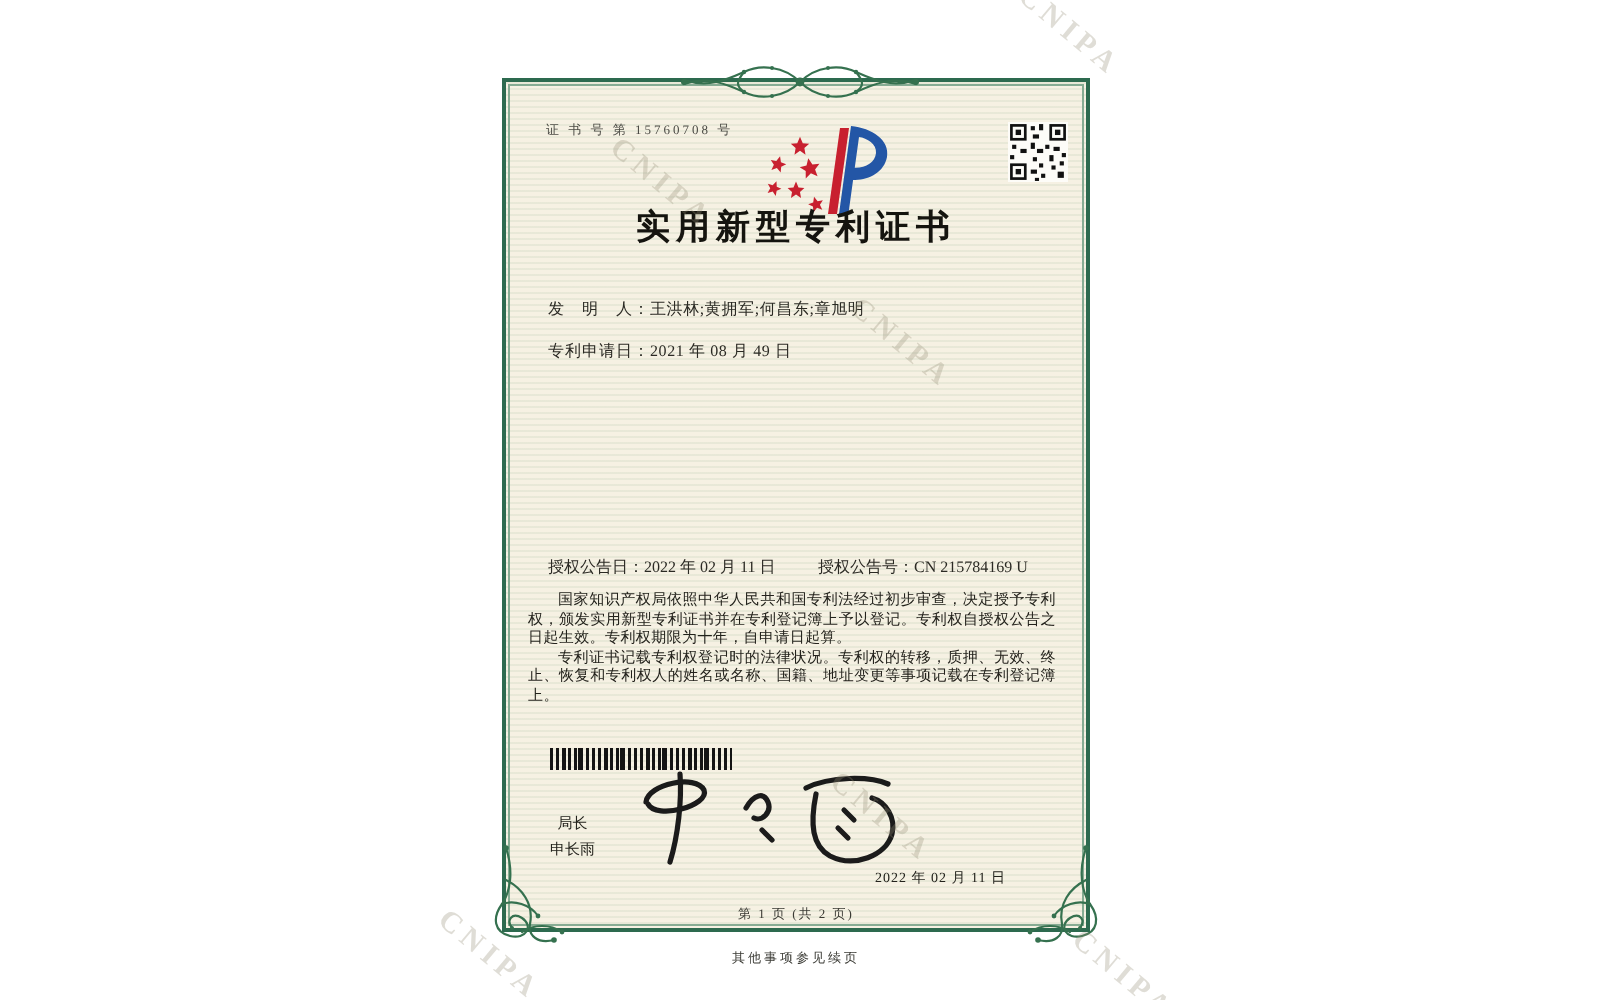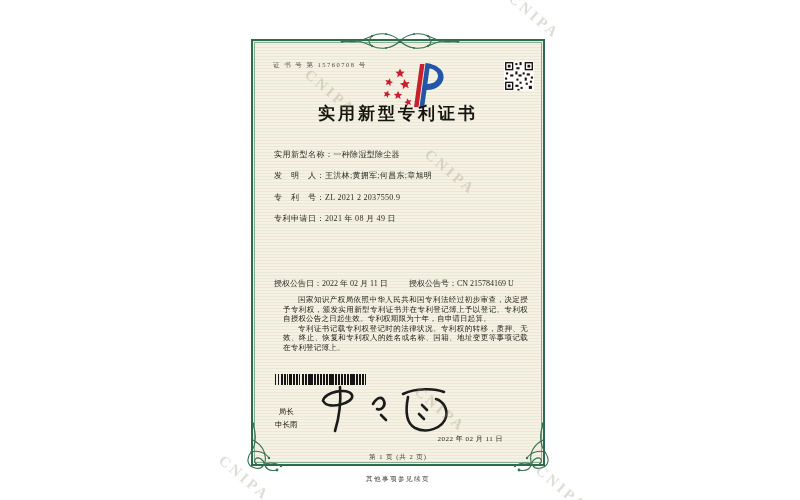--- a/index.html
+++ b/index.html
@@ -23,21 +23,21 @@
          font-size:17px;font-weight:700;letter-spacing:3px;color:#15140f;}
 
   .fields{position:absolute;left:21px;top:109px;right:12px;}
   .row{height:13px;margin-bottom:8.4px;font-size:8px;line-height:9px;color:#2b2a24;white-space:nowrap;}
   .row .lbl{letter-spacing:0.5px;}
   .row .val{letter-spacing:0.3px;}
 
   .grant-row{position:absolute;left:21px;top:238px;right:12px;font-size:8px;line-height:9px;color:#2b2a24;white-space:nowrap;}
   .grant-row .right{position:absolute;left:135px;top:0;}
 
-  .bodytext{position:absolute;left:30px;top:254px;right:15px;color:#23221c;}
+  .bodytext{position:absolute;left:11px;top:254px;right:15px;color:#23221c;}
   .bodytext p{margin:0;font-size:7.5px;line-height:9.6px;text-indent:2em;letter-spacing:0.2px;text-align:justify;}
 
   .barcode{position:absolute;left:22px;top:333px;width:91px;height:11px;
     background-image:
       repeating-linear-gradient(to right,#141414 0 1.5px,rgba(0,0,0,0) 1.5px 3px),
       repeating-linear-gradient(to right,#141414 0 1px,rgba(0,0,0,0) 1px 7px);
   }
 
   .signer{position:absolute;left:22px;top:364px;font-size:7.5px;line-height:13px;color:#23221c;text-align:center;}
   .signature{position:absolute;left:58px;top:343px;}
@@ -172,27 +172,21 @@
           <rect x="24" y="24" width="3" height="3"></rect>
         <rect x="25" y="19" width="2" height="2"></rect>
           <rect x="13" y="27" width="2" height="1.5"></rect>
       </g>
     </svg>
 
     <h1 class="title">实用新型专利证书</h1>
 
     <div class="fields">
       <div class="row">
-        <span class="lbl">实用新型名称：</span><span class="val">一种除湿型除尘器</span>
-      </div>
-      <div class="row">
         <span class="lbl">发　明　人：</span><span class="val">王洪林;黄拥军;何昌东;章旭明</span>
-      </div>
-      <div class="row">
-        <span class="lbl">专　利　号：</span><span class="val">ZL 2021 2 2037550.9</span>
       </div>
       <div class="row">
         <span class="lbl">专利申请日：</span><span class="val">2021 年 08 月 49 日</span>
       </div>
     </div>
 
     <div class="grant-row">
       <span><span class="lbl">授权公告日：</span><span class="val">2022 年 02 月 11 日</span></span>
       <span class="right"><span class="lbl">授权公告号：</span><span class="val">CN 215784169 U</span></span>
     </div>

